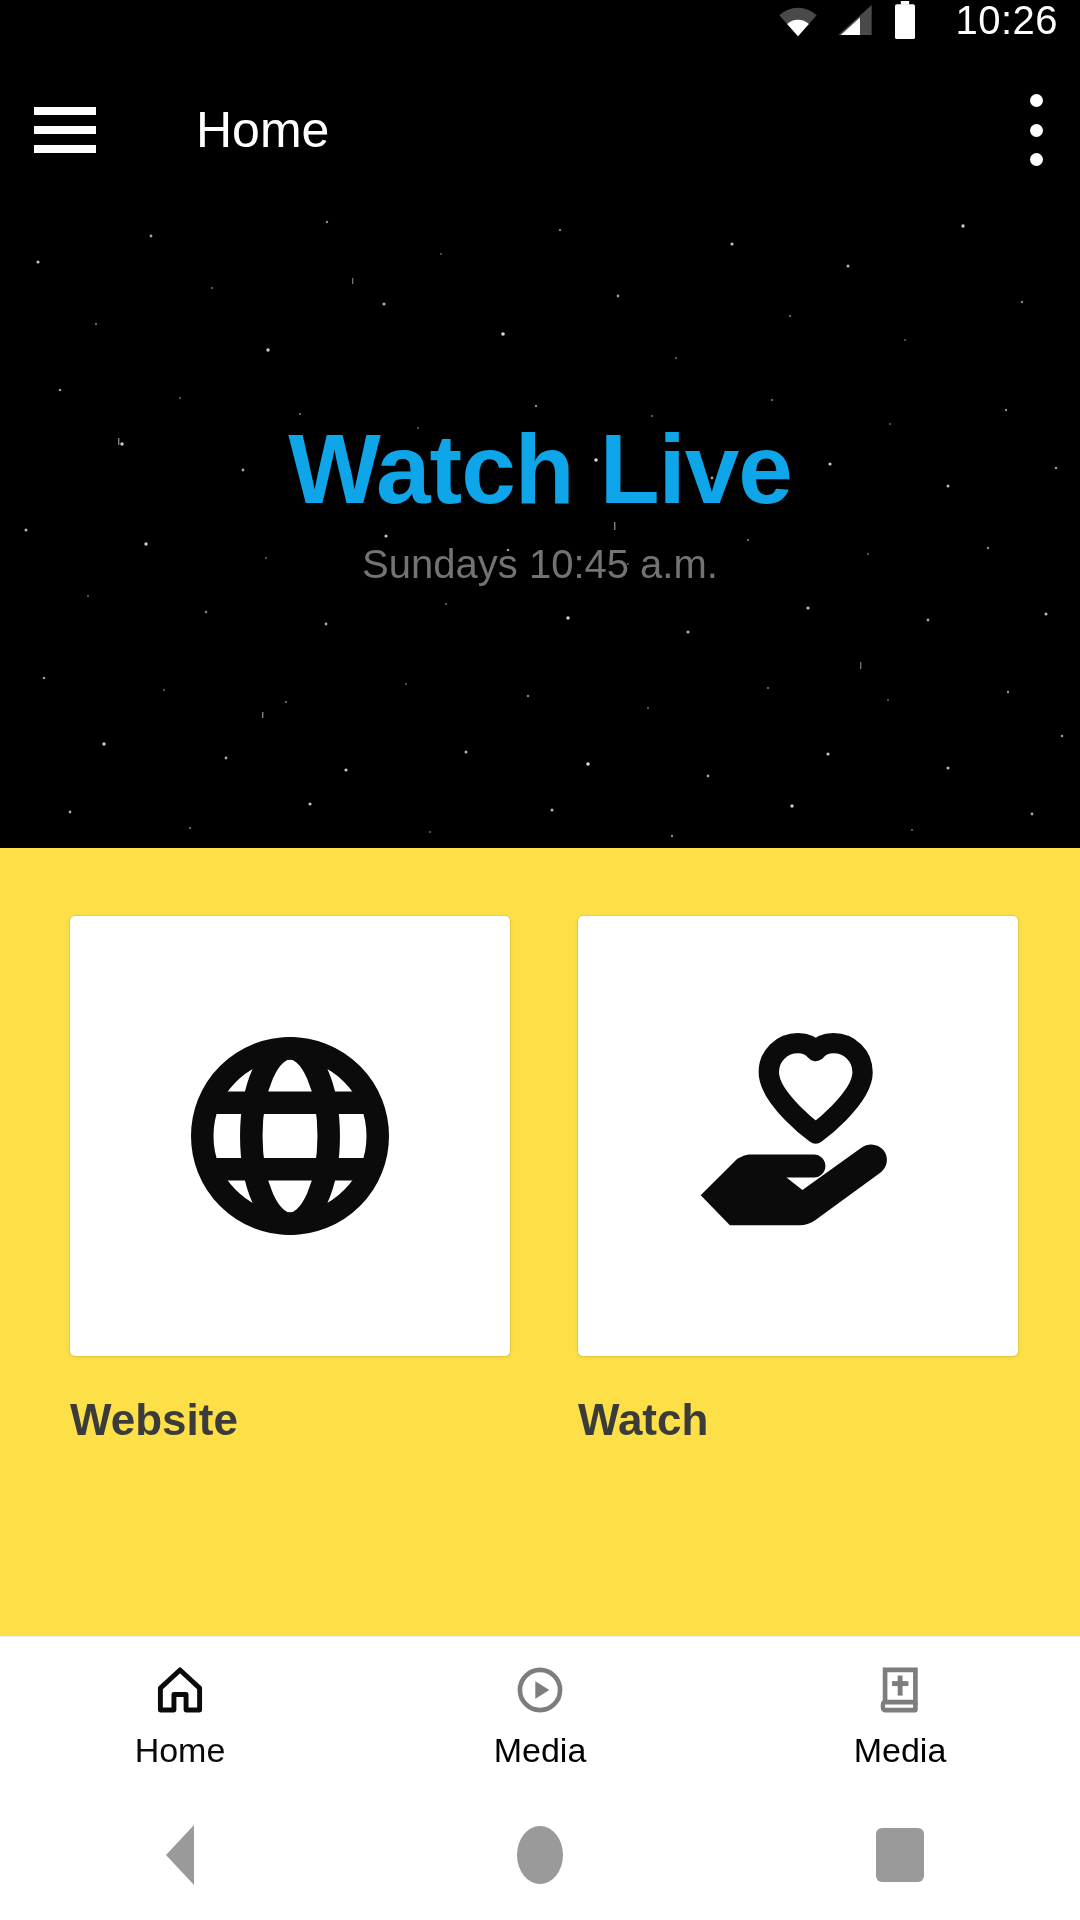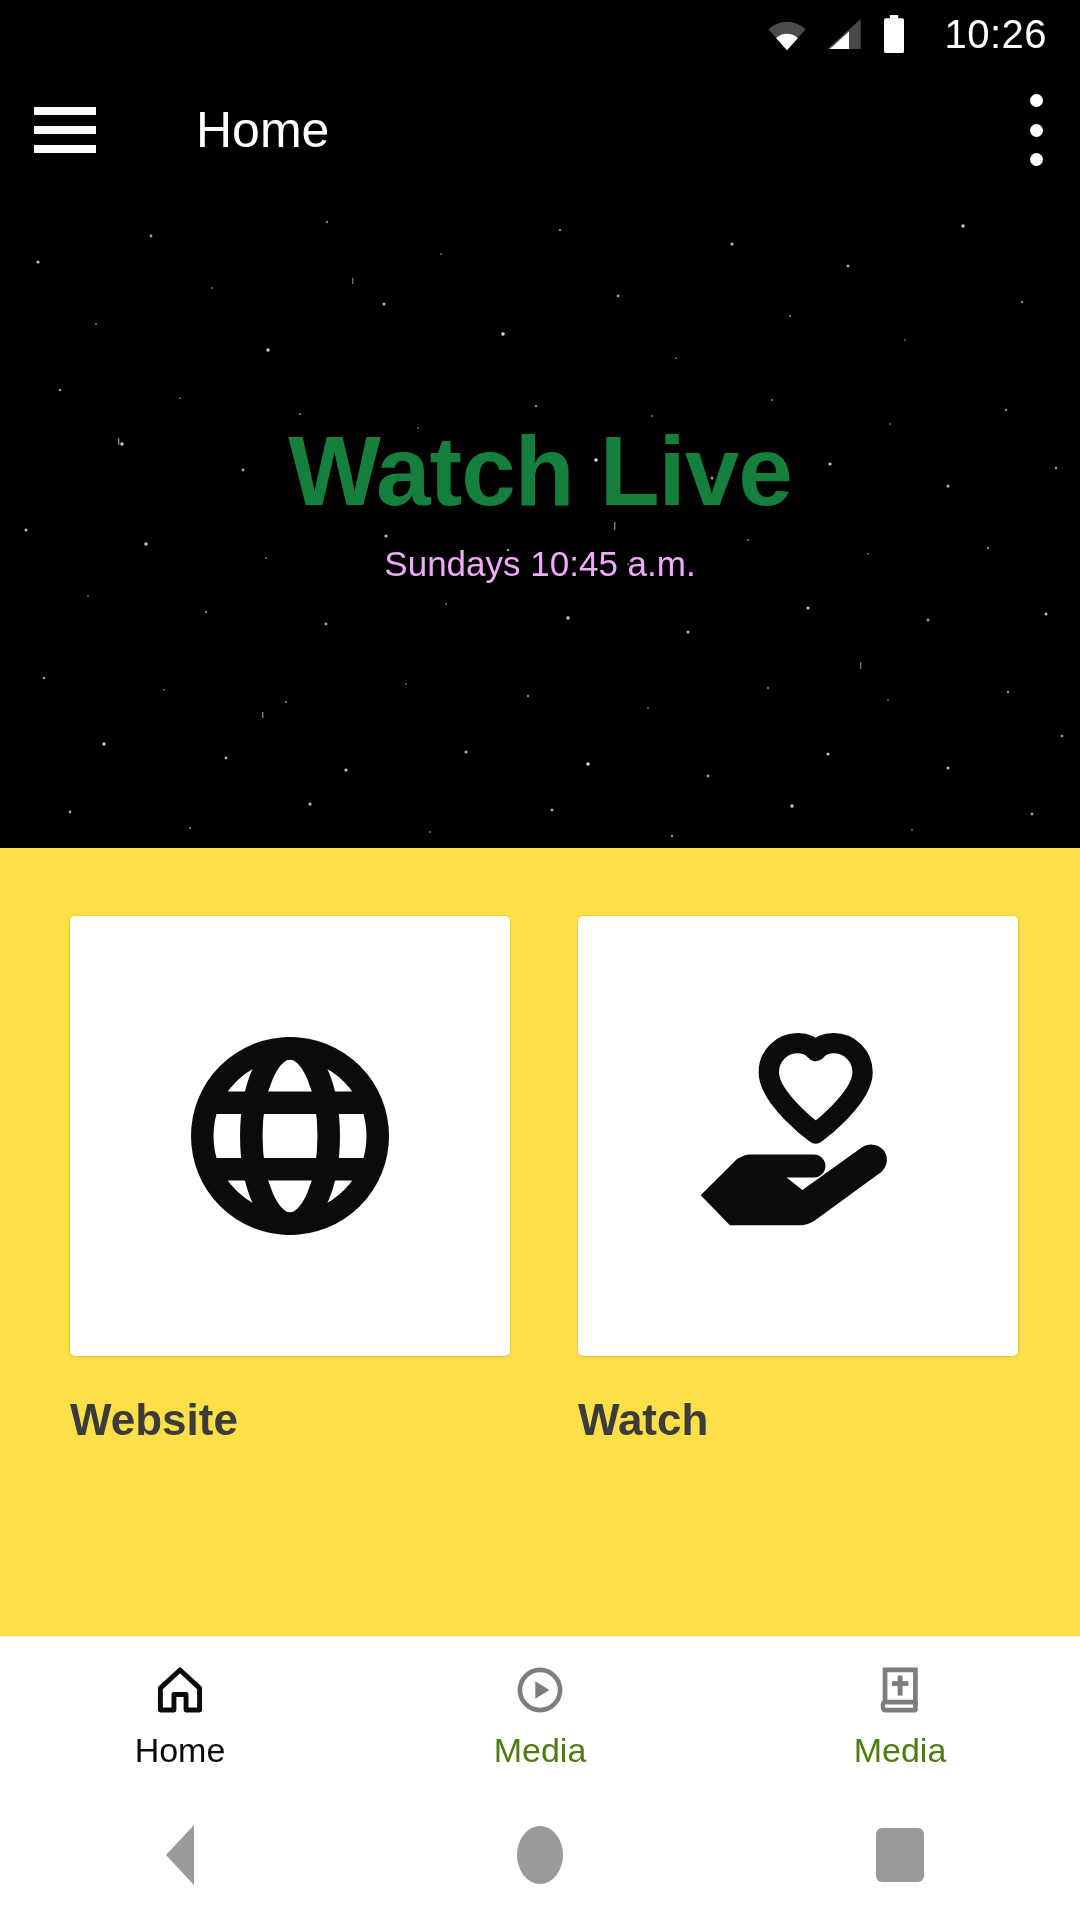--- a/index.html
+++ b/index.html
@@ -19,23 +19,23 @@
     background: #ffffff;
     display: flex;
     flex-direction: column;
   }
 
   
   .status-bar {
     height: 68px;
     background: #000000;
     display: flex;
-    align-items: center;
+    align-items: flex-start;
     justify-content: flex-end;
-    padding-right: 33px;
+    padding-right: 22px;
     flex: 0 0 auto;
   }
   .status-icons {
     display: flex;
     align-items: center;
     gap: 16px;
   }
   .status-clock {
     color: #ffffff;
     font-size: 40px;
@@ -110,30 +110,30 @@
     inset: 0;
     pointer-events: none;
   }
   .hero-inner {
     position: relative;
     z-index: 2;
     text-align: center;
     padding-bottom: 36px;
   }
   .hero-title {
-    color: #15803d;
+    color: #0ea5e9;
     font-size: 98px;
     font-weight: 700;
     letter-spacing: -1px;
     line-height: 1.05;
     white-space: nowrap;
   }
   .hero-subtitle {
-    color: #f0abfc;
-    font-size: 35px;
+    color: #737373;
+    font-size: 40px;
     font-weight: 400;
     margin-top: 22px;
     line-height: 1.1;
   }
 
   
   .content {
     flex: 1 1 auto;
     background: #fde047;
     padding: 68px 70px 0 70px;
@@ -183,21 +183,21 @@
   .tab-icon {
     height: 62px;
     display: flex;
     align-items: center;
     justify-content: center;
   }
   .tab-label {
     margin-top: 12px;
     font-size: 34px;
     line-height: 1;
-    color: #4d7c0f;
+    color: #000000;
   }
   .tab.active .tab-label { color: #0a0a0a; }
 
   
   .nav-bar {
     flex: 0 0 auto;
     height: 130px;
     background: #ffffff;
     display: flex;
     align-items: center;

